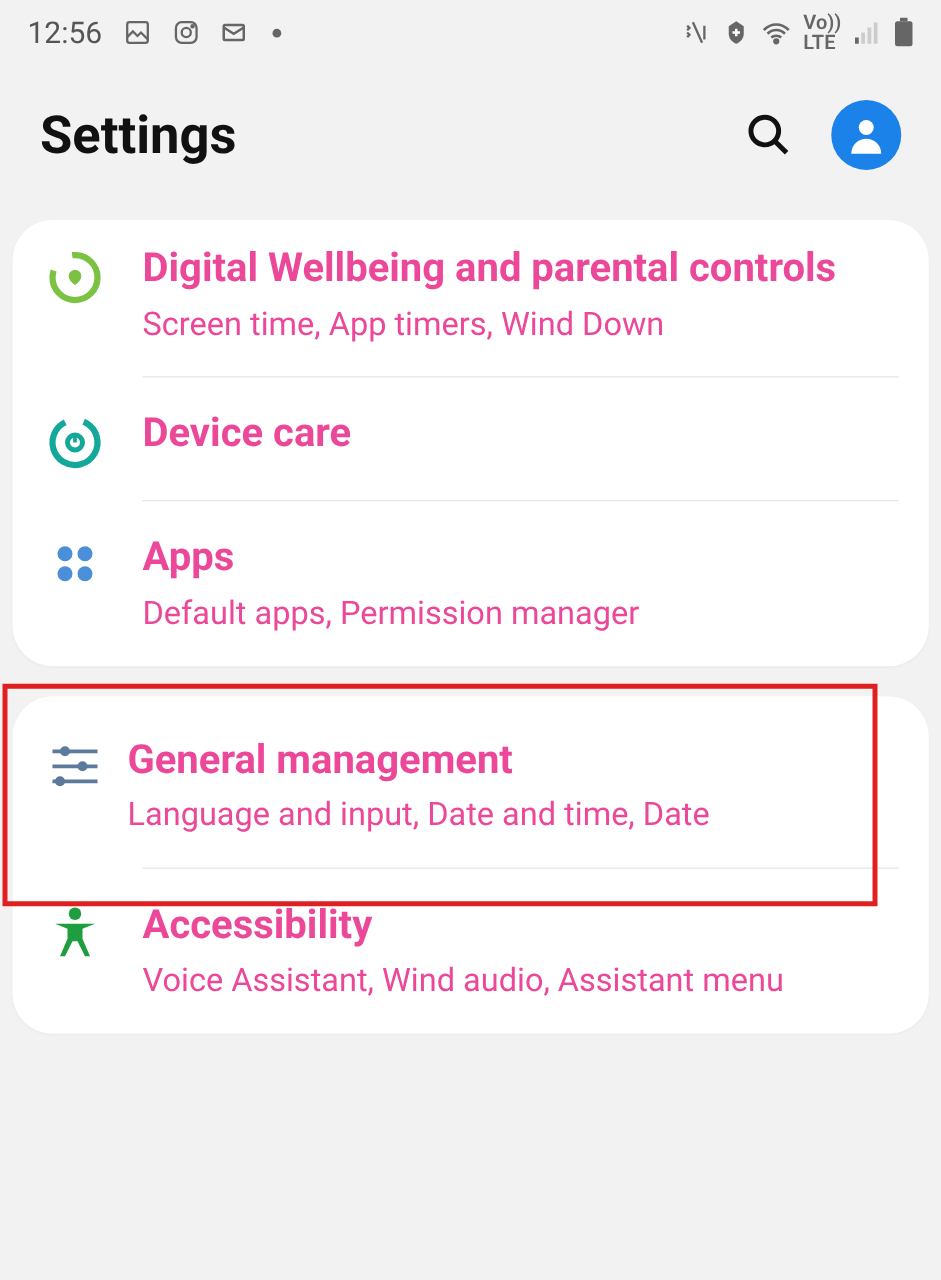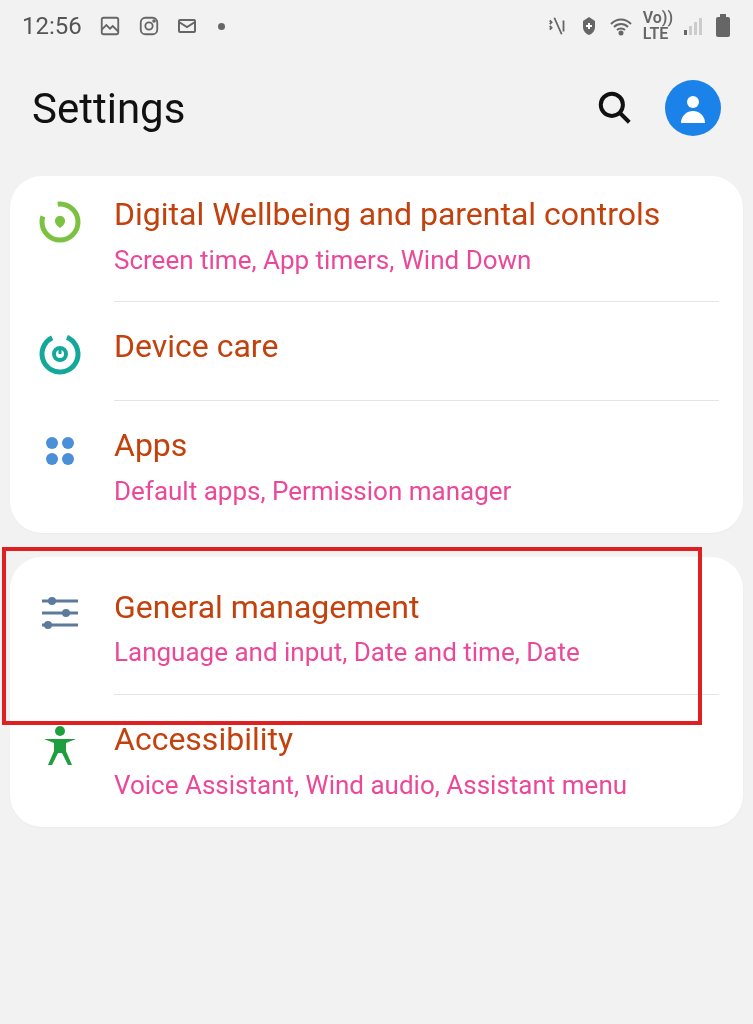--- a/index.html
+++ b/index.html
@@ -38,21 +38,21 @@
       align-items: center;
     }
     .header {
       display: flex;
       justify-content: space-between;
       align-items: center;
       padding: 32px 32px 40px 32px;
     }
     .header-title {
       font-size: 42px;
-      font-weight: 400;
+      font-weight: 700;
       color: #111;
     }
     .header-actions {
       display: flex;
       align-items: center;
       gap: 28px;
     }
     .search-btn {
       width: 44px;
       height: 44px;
@@ -92,22 +92,22 @@
       display: flex;
       align-items: center;
       justify-content: center;
       padding-top: 6px;
     }
     .item-content {
       flex: 1;
     }
     .item-title {
       font-size: 32px;
-      color: #c2410c;
-      font-weight: 400;
+      color: #ec4899;
+      font-weight: 700;
       line-height: 1.3;
       margin-bottom: 8px;
     }
     .item-subtitle {
       font-size: 26px;
       color: #ec4899;
       line-height: 1.3;
     }
     .divider {
       height: 1px;
@@ -250,21 +250,21 @@
     <div class="item-content">
       <div class="item-title">Apps</div>
       <div class="item-subtitle">Default apps, Permission manager</div>
     </div>
   </div>
 </div>
 
 <div class="card" style="position:relative;">
   <div class="highlight-box" style="top:-10px;left:-8px;width:700px;height:178px;"></div>
 
-  <div class="settings-item" style="padding-top:30px;">
+  <div class="settings-item" style="padding-top:30px;gap:12px;">
     <div class="icon-wrap">
       <svg width="44" height="40" viewBox="0 0 44 40">
         <line x1="4" y1="8" x2="40" y2="8" stroke="#5c7a9c" stroke-width="3"></line>
         <circle cx="14" cy="8" r="4" fill="#5c7a9c"></circle>
         <line x1="4" y1="20" x2="40" y2="20" stroke="#5c7a9c" stroke-width="3"></line>
         <circle cx="28" cy="20" r="4" fill="#5c7a9c"></circle>
         <line x1="4" y1="32" x2="40" y2="32" stroke="#5c7a9c" stroke-width="3"></line>
         <circle cx="10" cy="32" r="4" fill="#5c7a9c"></circle>
       </svg>
     </div>

